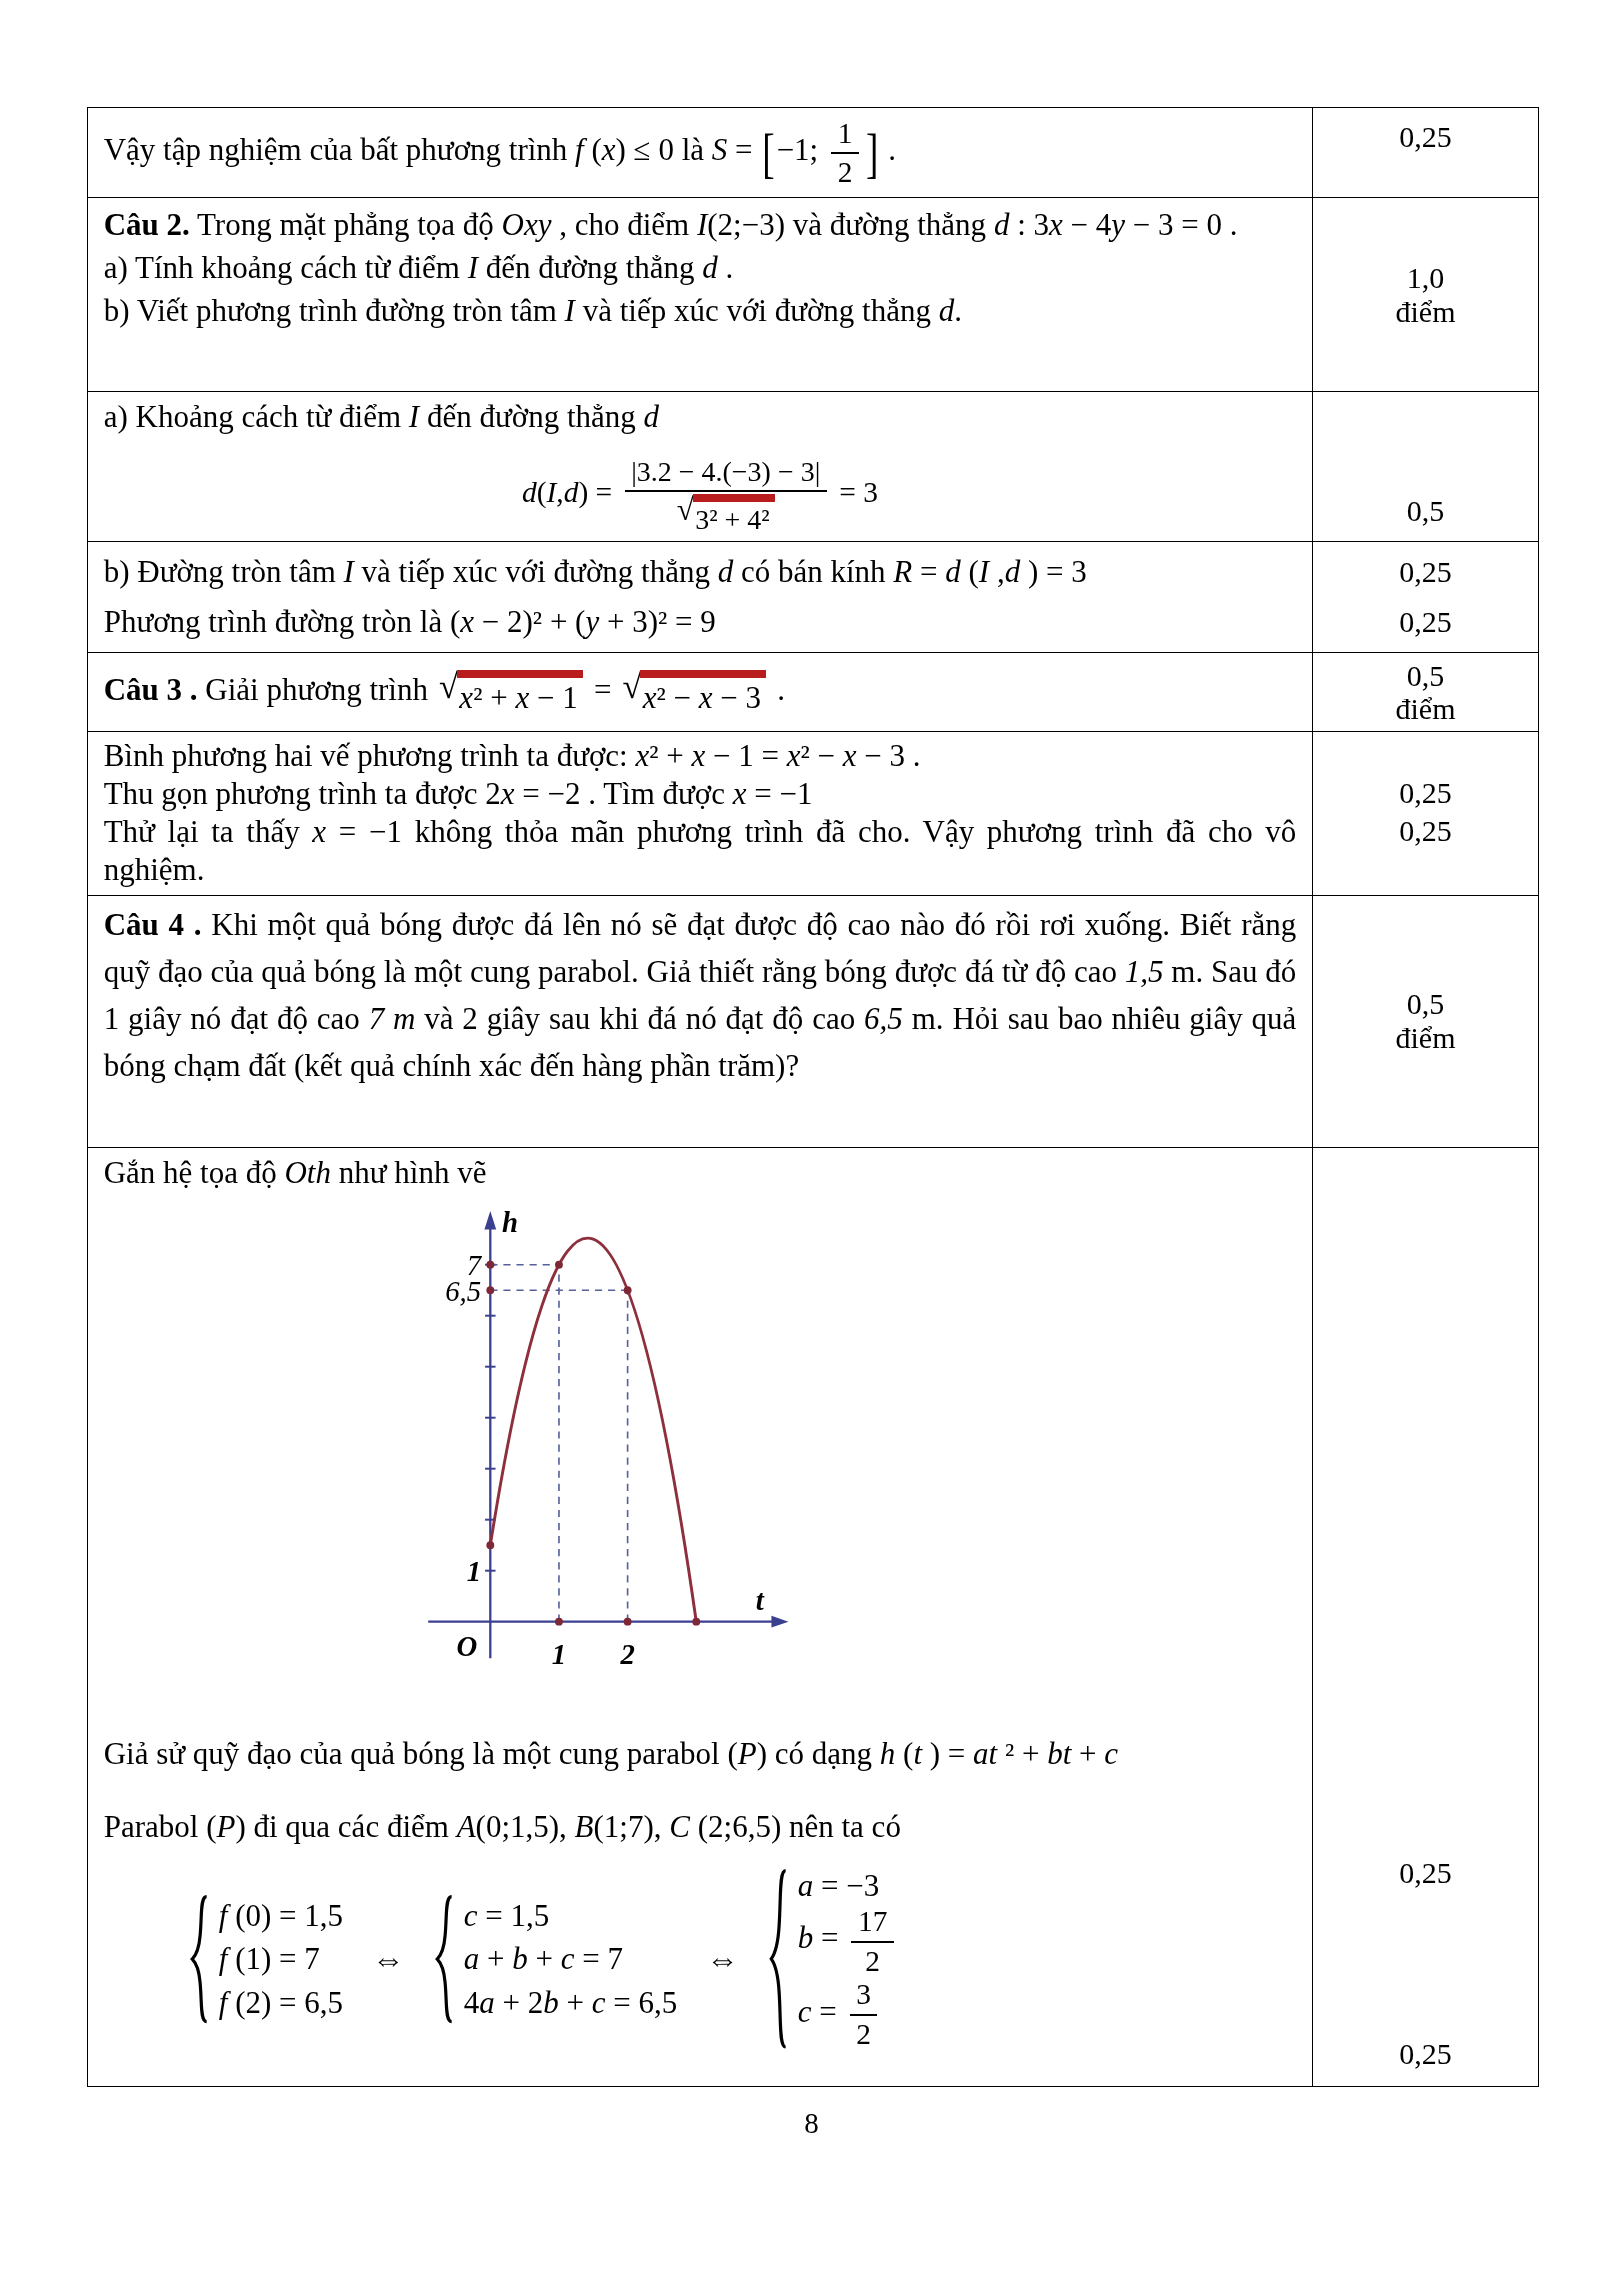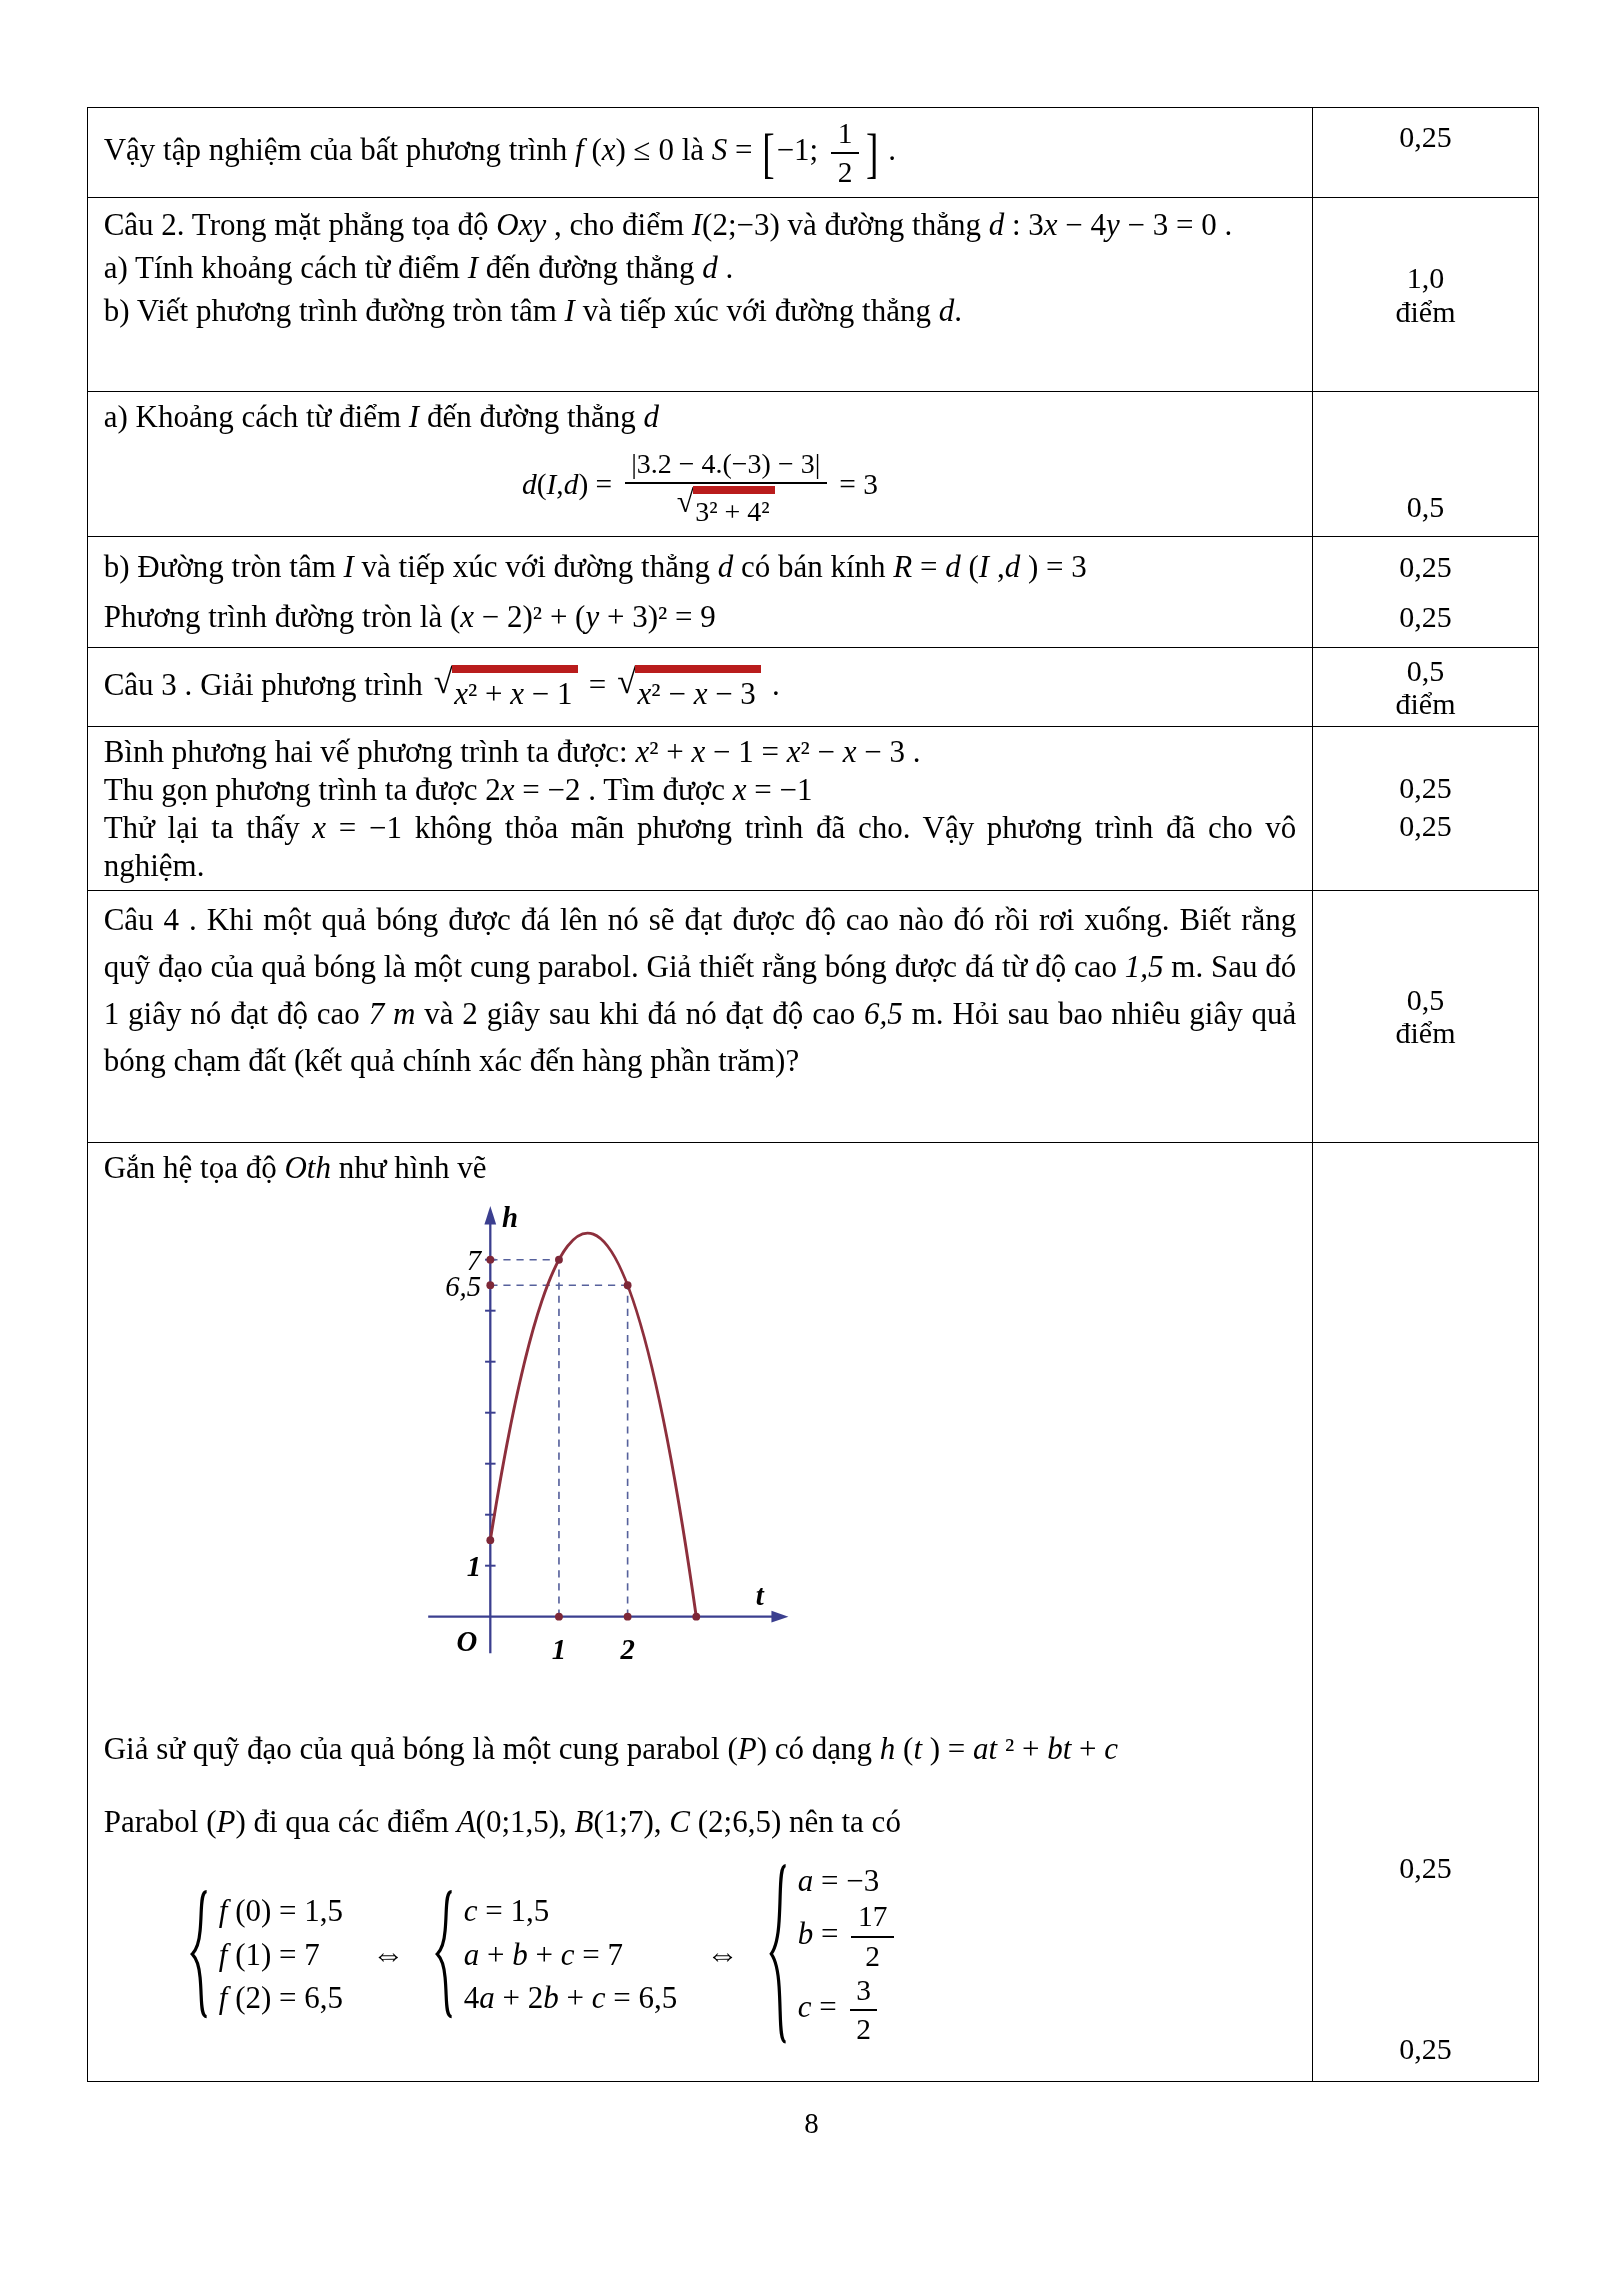--- a/index.html
+++ b/index.html
@@ -4,21 +4,21 @@
 <style>
   *{margin:0;padding:0;box-sizing:border-box}
   body{background:#ffffff}
   .page{position:relative;width:1623px;height:2234px;background:#ffffff;color:#000;
         font-family:"Liberation Serif","DejaVu Serif",serif;font-size:31px;line-height:1.3;overflow:hidden}
   .tbl{position:absolute;left:87px;top:107px;width:1452px;border-collapse:collapse;table-layout:fixed}
   .tbl td{border:1.3px solid #000;vertical-align:top;padding:5.2px 15.7px}
   td.cpts{text-align:center;padding:5.2px 3.9px;font-size:30px}
   .vtop{vertical-align:top!important}.vmid{vertical-align:middle!important}.vbot{vertical-align:bottom!important}
   .i{font-style:italic}
-  .b{font-weight:normal}
+  .b{font-weight:bold}
   .nw{white-space:nowrap}
   .just{text-align:justify}
   .ptsb{font-weight:normal;line-height:1.12}
   .pt14{padding-top:9.2px!important}
   .lh66{line-height:43px}
   .lh72{line-height:47px}
   .lh58{line-height:38px}
   .lh76{line-height:50px}
   .ctr{text-align:center}
   
@@ -91,21 +91,21 @@
       </td>
       <td class="cpts vmid ptsb">
         <div>1,0</div>
         <div>điểm</div>
       </td>
     </tr>
 
     <tr style="height:145px">
       <td class="vtop">
         <div><span>a) Khoảng cách từ điểm </span><span class="i">I</span><span>  đến đường thẳng </span><span class="i">d</span></div>
-        <div class="ctr" style="font-size:0.95em;margin-top:10px"><span class="i">d</span><span>(</span><span class="i">I</span><span>,</span><span class="i">d</span><span>) = </span><span class="fr">
+        <div class="ctr" style="font-size:0.95em;margin-top:18px"><span class="i">d</span><span>(</span><span class="i">I</span><span>,</span><span class="i">d</span><span>) = </span><span class="fr">
                 <span class="fn"><span>|3.2 − 4.(−3) − 3|</span></span>
                 <span class="fd"><span class="sqrt">
                     <span class="rs">√</span>
                     <span class="rb"><span>3² + 4²</span></span>
                   </span></span>
               </span><span> = 3</span></div>
       </td>
       <td class="cpts vbot" style="padding-bottom:10.5px">
         <div>0,5</div>
       </td>

